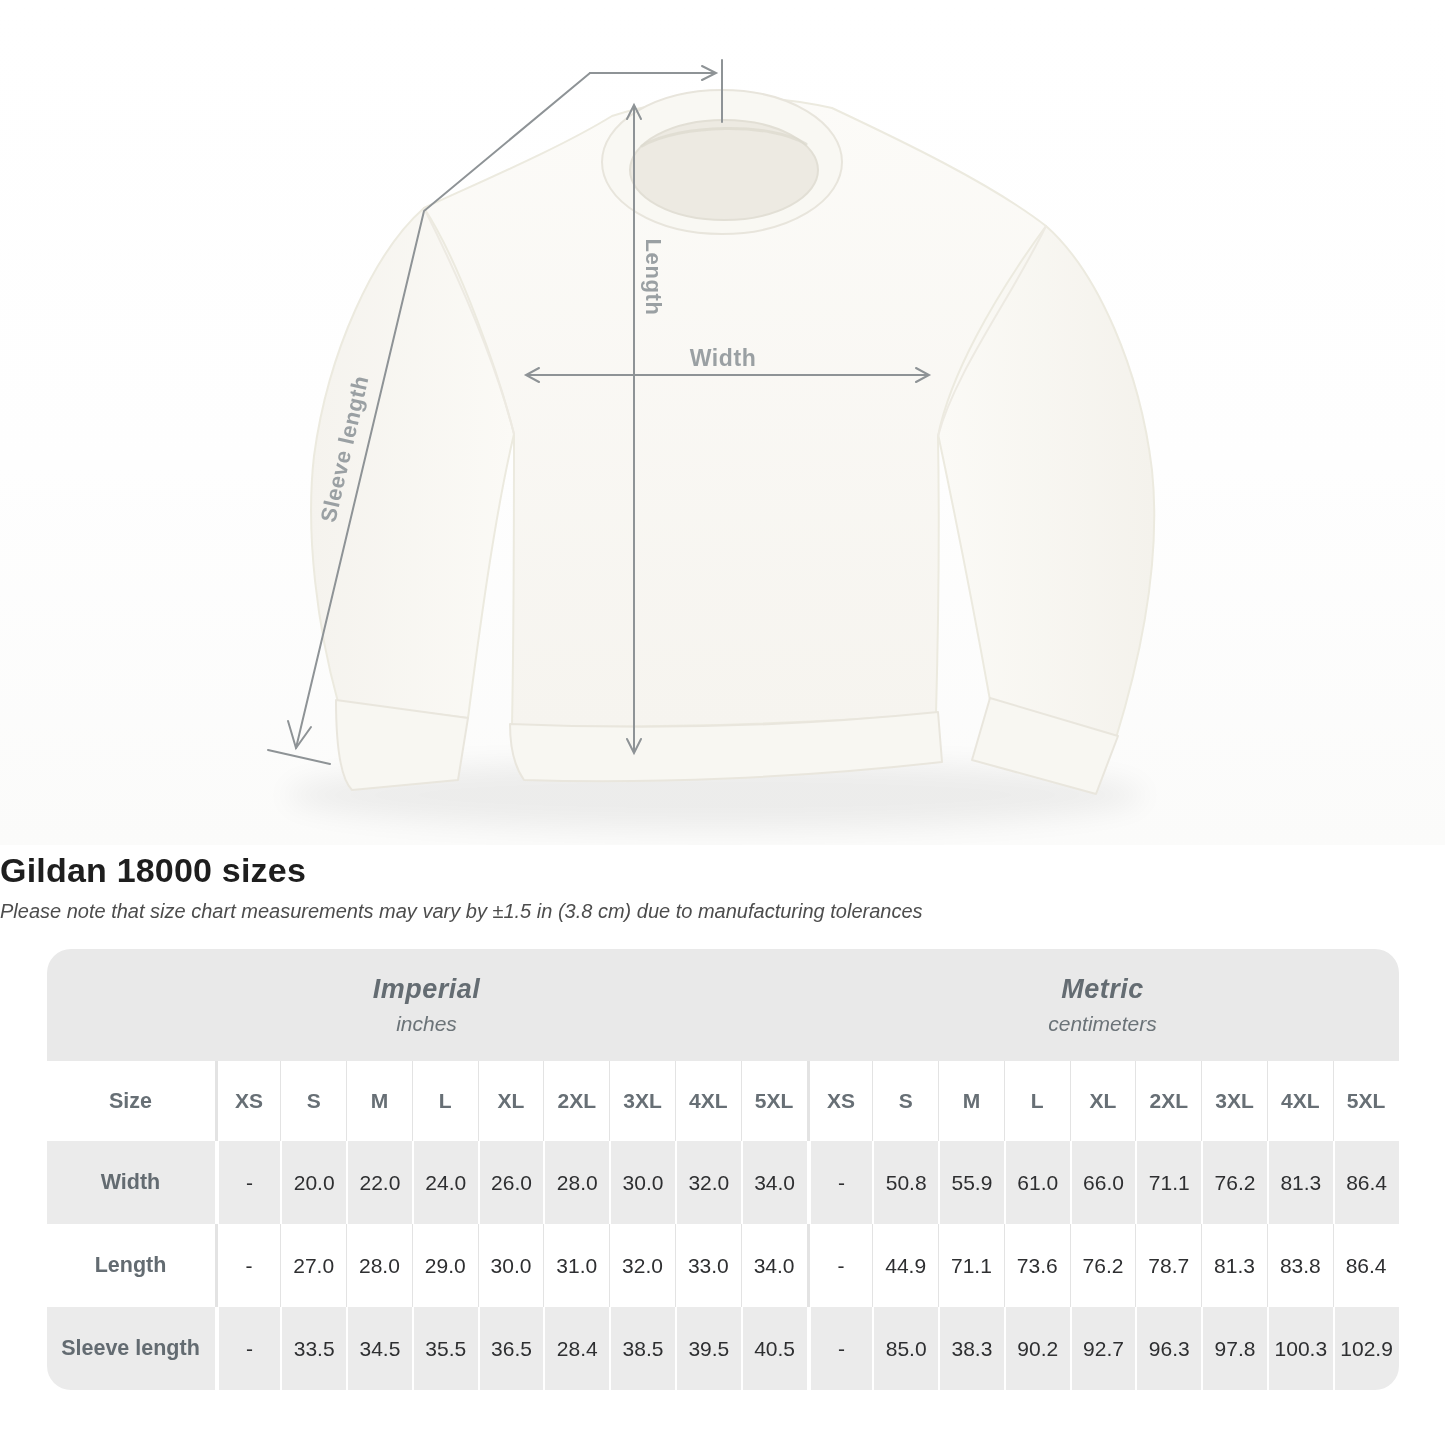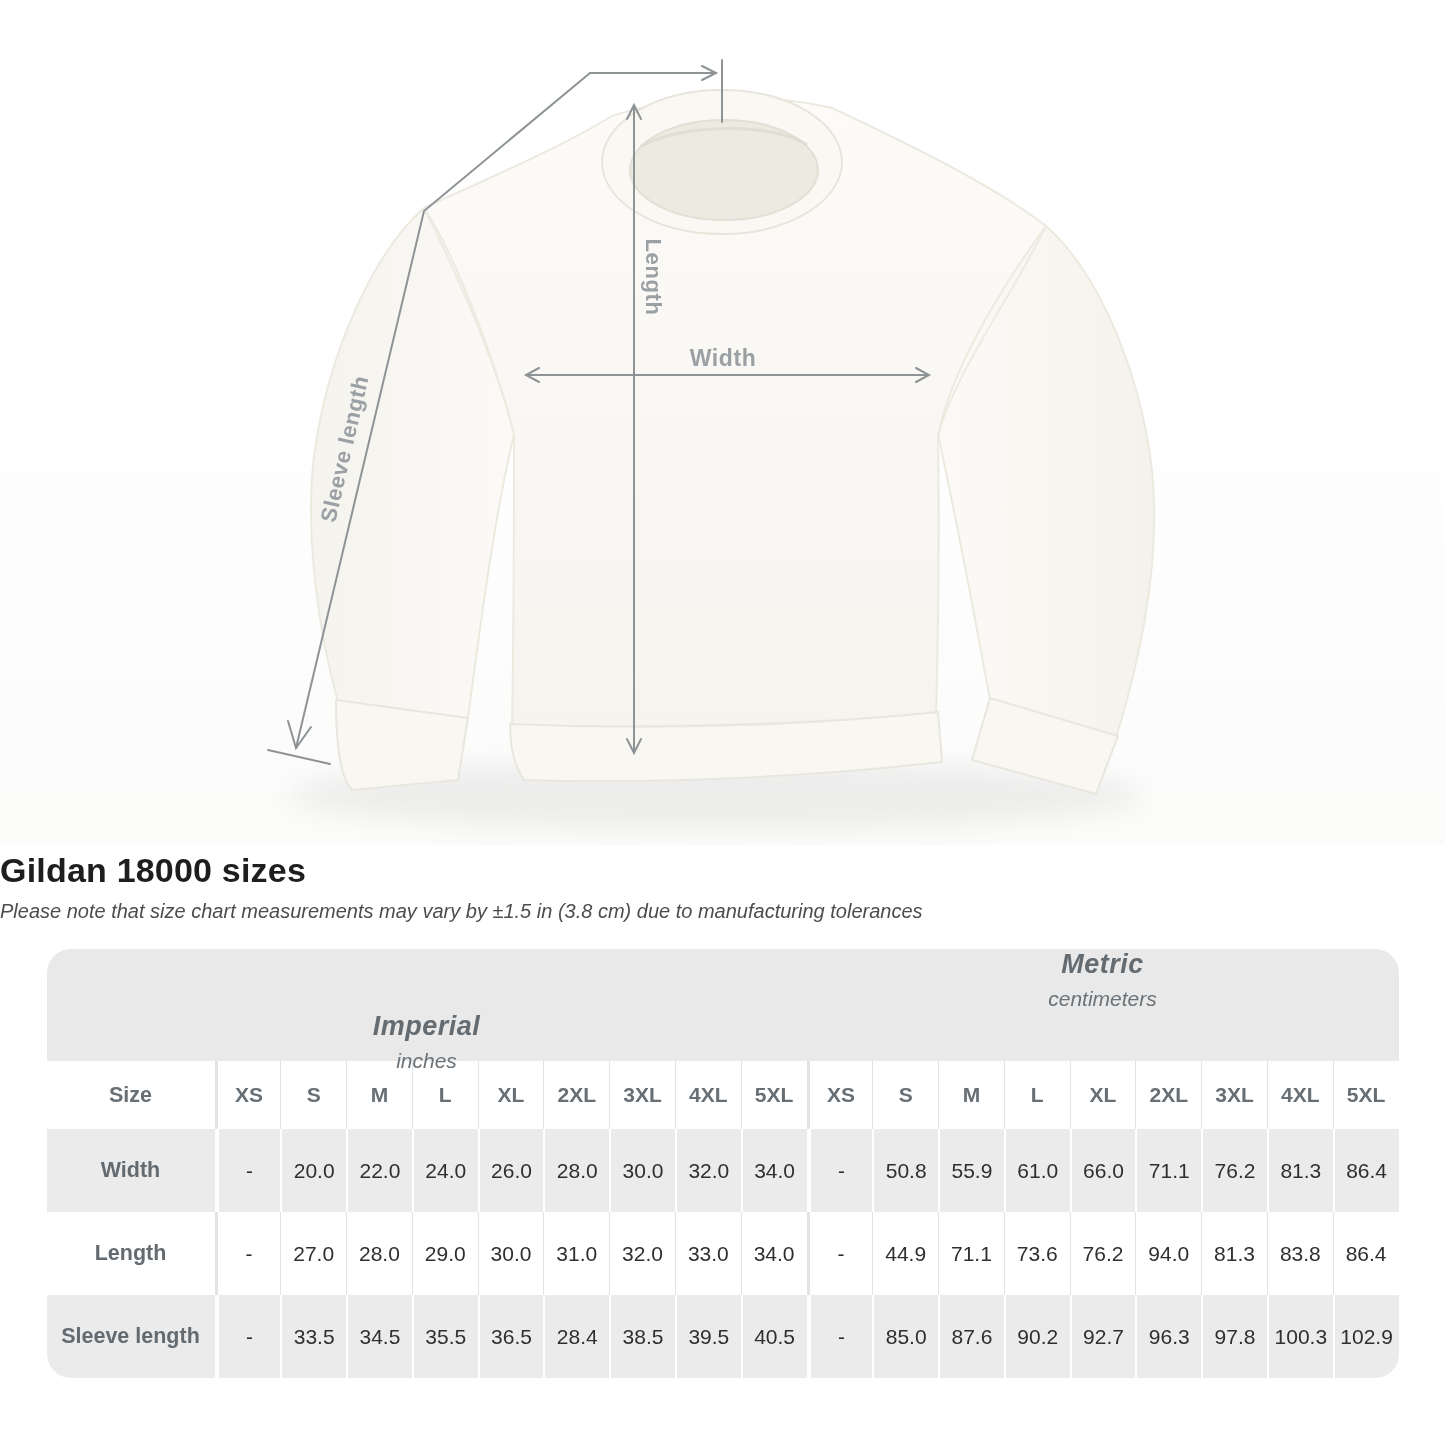--- a/index.html
+++ b/index.html
@@ -25,21 +25,21 @@
 
   
   .tbl{width:1352px;margin:0 auto;border-radius:24px;overflow:hidden;}
   .band{display:grid;grid-template-columns:168px repeat(18,1fr);height:112px;background:#e9e9e9;}
   .band-cell{display:flex;flex-direction:column;justify-content:center;align-items:center;gap:7px;}
   .bc-imp{grid-column:1/11;} .bc-met{grid-column:11/20;}
   .band-title{font-size:27px;font-weight:bold;font-style:italic;color:#646c72;letter-spacing:.5px;}
   .band-sub{font-size:21px;font-style:italic;color:#6b7378;}
 
   .trow{display:grid;grid-template-columns:168px repeat(18,1fr);height:83px;background:#ffffff;}
-  .trow.head{height:68px;}
+  .trow.head{height:80px;}
   .trow.alt{background:#ebebeb;}
   .cell{display:flex;align-items:center;justify-content:center;
         font-size:21px;color:#2e2f31;overflow:hidden;}
   .cell.lbl{font-weight:bold;color:#636b71;font-size:21.5px;}
   .trow.head .cell{font-weight:bold;color:#676f75;}
   .trow .bl{border-left:1.5px solid #e3e3e3;}
   .trow .blab,.trow .bmid{border-left-width:3px;}
   .trow.alt .bl{border-color:#ffffff;border-left-width:2px;}
   .trow.alt .blab,.trow.alt .bmid{border-left-width:4px;}
 </style>
@@ -123,27 +123,27 @@
     <div class="measure-label lab-sleeve">Sleeve length</div>
   </div>
 
   <div class="titleblock">
     <h1>Gildan 18000 sizes</h1>
     <p>Please note that size chart measurements may vary by ±1.5 in (3.8 cm) due to manufacturing tolerances</p>
   </div>
 
   <div class="tbl">
     <div class="band">
+      <div class="band-cell bc-imp">
+        <div class="band-title">Imperial</div>
+        <div class="band-sub">inches</div>
+      </div>
       <div class="band-cell bc-met">
         <div class="band-title">Metric</div>
         <div class="band-sub">centimeters</div>
-      </div>
-      <div class="band-cell bc-imp">
-        <div class="band-title">Imperial</div>
-        <div class="band-sub">inches</div>
       </div>
     </div>
     <div id="tbody">
         <div class="trow head">
           <div class="cell lbl">Size</div>
           <div class="cell bl blab">XS</div>
           <div class="cell bl">S</div>
           <div class="cell bl">M</div>
           <div class="cell bl">L</div>
           <div class="cell bl">XL</div>
@@ -191,39 +191,39 @@
           <div class="cell bl">30.0</div>
           <div class="cell bl">31.0</div>
           <div class="cell bl">32.0</div>
           <div class="cell bl">33.0</div>
           <div class="cell bl">34.0</div>
           <div class="cell bl bmid">-</div>
           <div class="cell bl">44.9</div>
           <div class="cell bl">71.1</div>
           <div class="cell bl">73.6</div>
           <div class="cell bl">76.2</div>
-          <div class="cell bl">94.0</div>
+          <div class="cell bl">78.7</div>
           <div class="cell bl">81.3</div>
           <div class="cell bl">83.8</div>
           <div class="cell bl">86.4</div>
         </div>
         <div class="trow alt">
           <div class="cell lbl">Sleeve length</div>
           <div class="cell bl blab">-</div>
           <div class="cell bl">33.5</div>
           <div class="cell bl">34.5</div>
           <div class="cell bl">35.5</div>
           <div class="cell bl">36.5</div>
           <div class="cell bl">28.4</div>
           <div class="cell bl">38.5</div>
           <div class="cell bl">39.5</div>
           <div class="cell bl">40.5</div>
           <div class="cell bl bmid">-</div>
           <div class="cell bl">85.0</div>
-          <div class="cell bl">87.6</div>
+          <div class="cell bl">38.3</div>
           <div class="cell bl">90.2</div>
           <div class="cell bl">92.7</div>
           <div class="cell bl">96.3</div>
           <div class="cell bl">97.8</div>
           <div class="cell bl">100.3</div>
           <div class="cell bl">102.9</div>
         </div>
       </div>
   </div>
 

